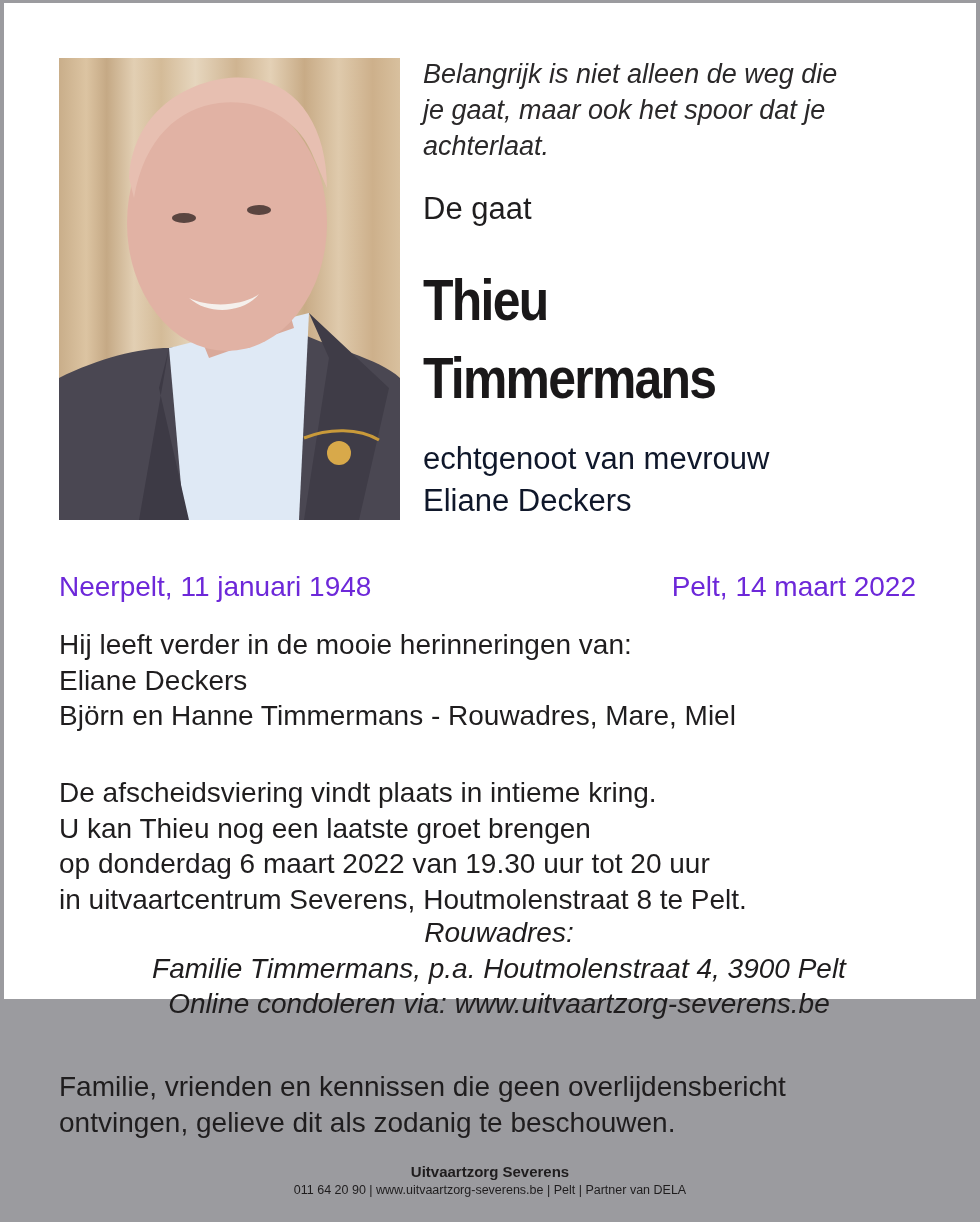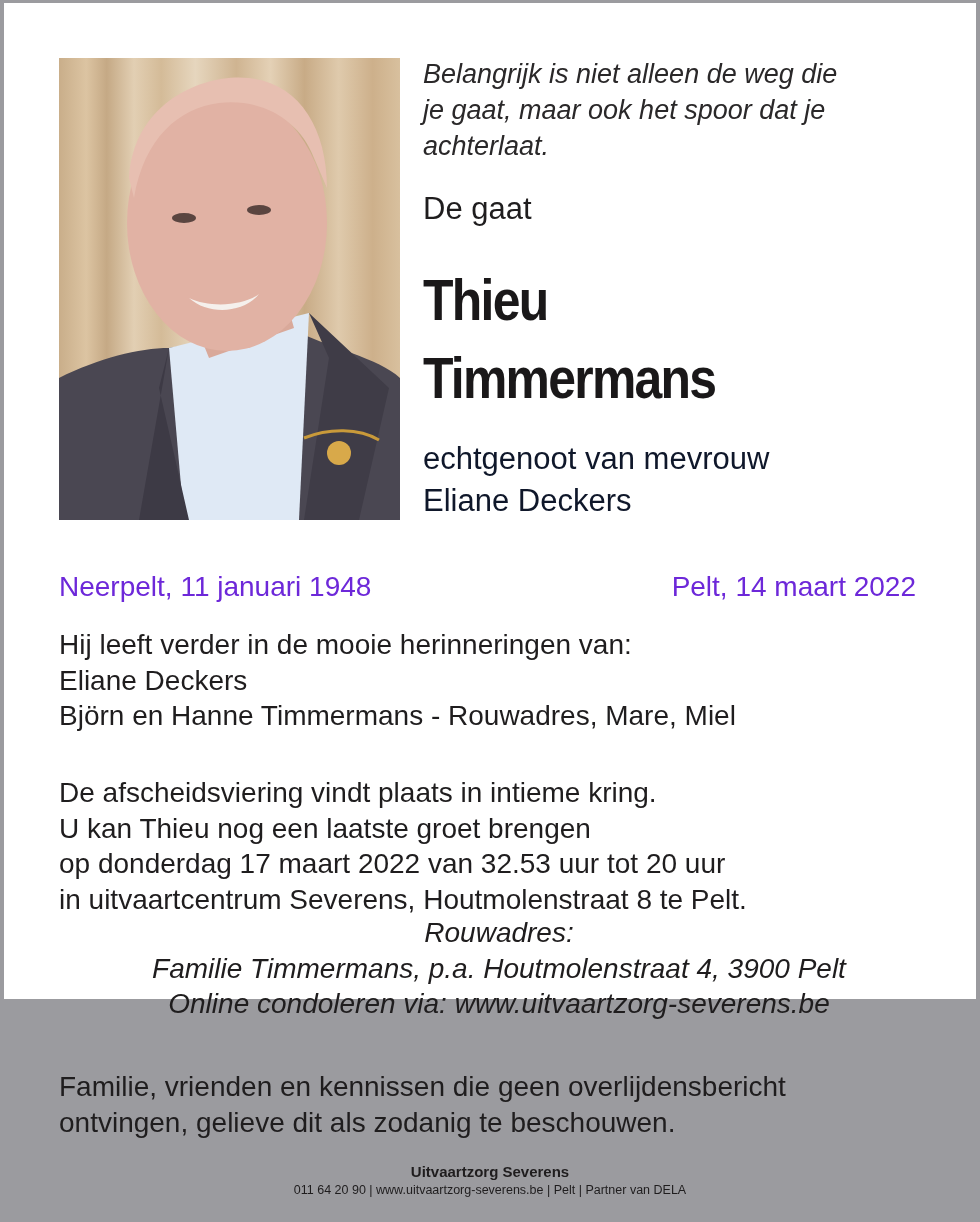--- a/index.html
+++ b/index.html
@@ -117,21 +117,21 @@
 
   <div class="body-text survivors">
     <span class="line">Hij leeft verder in de mooie herinneringen van:</span>
     <span class="line">Eliane Deckers</span>
     <span class="line">Björn en Hanne Timmermans - Rouwadres, Mare, Miel</span>
   </div>
 
   <div class="body-text ceremony">
     <span class="line">De afscheidsviering vindt plaats in intieme kring.</span>
     <span class="line">U kan Thieu nog een laatste groet brengen</span>
-    <span class="line">op donderdag 17 maart 2022 van 32.53 uur tot 20 uur</span>
+    <span class="line">op donderdag 6 maart 2022 van 19.30 uur tot 20 uur</span>
     <span class="line">in uitvaartcentrum Severens, Houtmolenstraat 8 te Pelt.</span>
   </div>
 
   <div class="address">
     <span class="line">Rouwadres:</span>
     <span class="line">Familie Timmermans, p.a. Houtmolenstraat 4, 3900 Pelt</span>
     <span class="line">Online condoleren via: www.uitvaartzorg-severens.be</span>
   </div>
 
   <div class="body-text notice">

